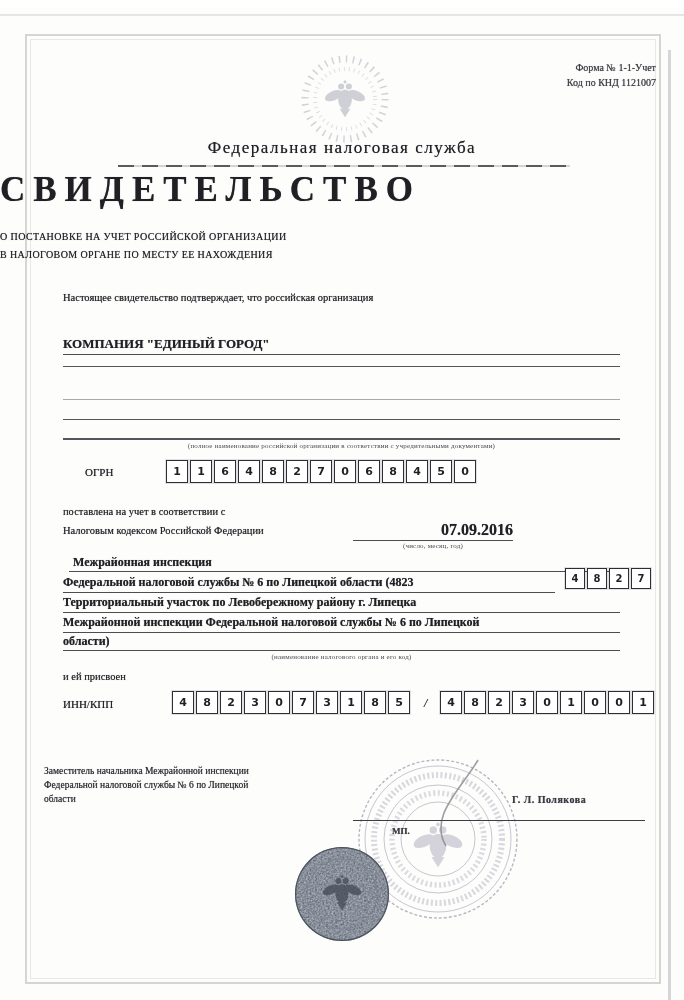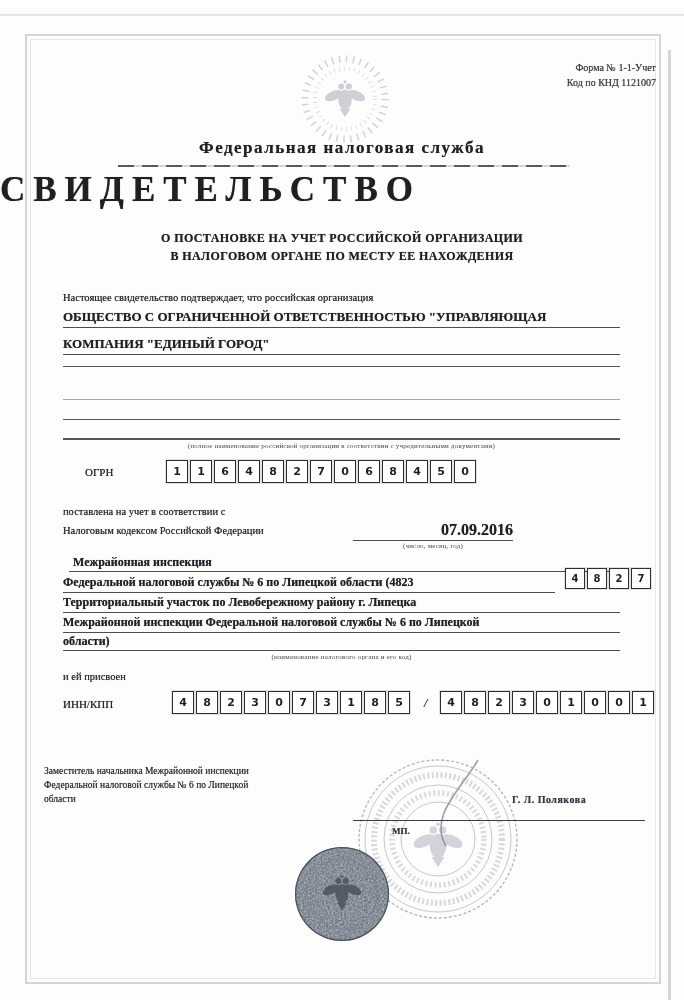--- a/index.html
+++ b/index.html
@@ -8,25 +8,25 @@
   .abs{position:absolute;}
   .fuzz{text-shadow:0 0 .7px rgba(25,25,35,.65);}
   
   .scan-top{left:0;top:6px;width:684px;height:2px;background:#d2d2d4;opacity:.55;}
   .scan-right{left:668px;top:42px;width:3px;height:958px;background:#b6b6ba;opacity:.55;}
   
   .frame{left:25px;top:26px;width:632px;height:946px;border:2px solid #d3d7d2;}
   .frame::before{content:"";position:absolute;inset:3px;border:1px solid #e7e9e6;}
   
   .form-info{right:28px;top:52px;text-align:right;font-size:10px;line-height:15px;color:#3c3c44;}
-  .agency{left:0;top:130px;width:100%;text-align:center;font-weight:bold;font-size:17px;letter-spacing:1.5px;}
+  .agency{left:0;top:130px;width:100%;text-align:center;font-weight:normal;font-size:17px;letter-spacing:1.5px;}
   .rule{left:118px;top:157px;width:452px;height:2px;
         background:repeating-linear-gradient(90deg,#5a5a60 0 16px,rgba(90,90,96,.25) 16px 24px);}
   .doc-title{left:0;top:162px;width:100%;text-align:left;font-weight:bold;font-size:35px;letter-spacing:8px;}
-  .subtitle{left:0;width:100%;text-align:center;font-weight:bold;font-size:12px;letter-spacing:.4px;}
+  .subtitle{left:0;width:100%;font-weight:normal;font-size:10px;letter-spacing:.4px;}
   
   .small-label{font-size:10.5px;}
   .field-line{border-bottom:1px solid #4c4c52;}
   .org-line{left:63px;width:557px;height:21px;font-weight:bold;font-size:13px;line-height:21px;white-space:nowrap;}
   .blank-line{left:63px;width:557px;height:0;border-bottom:1px solid #55555b;}
   .caption{font-size:7px;color:#4a4a52;text-align:center;letter-spacing:.2px;}
   .cells{display:flex;gap:2px;}
   .cell{width:20px;height:21px;border:1.6px solid #2d2d34;background:#fff;display:flex;align-items:center;
         justify-content:center;font:bold 11px "DejaVu Sans",sans-serif;box-shadow:0 0 0 1px rgba(60,60,75,.14);}
   .cells.sm .cell{width:18px;height:19px;font-size:10px;}
@@ -80,21 +80,20 @@
     <use href="#eagle-sym" x="23" y="22" width="46" height="46" fill="#6e7488" opacity=".85"></use>
   </svg>
 
   <div class="abs agency fuzz">Федеральная налоговая служба</div>
   <div class="abs rule"></div>
   <div class="abs doc-title fuzz">СВИДЕТЕЛЬСТВО</div>
   <div class="abs subtitle fuzz" style="top:223px">О ПОСТАНОВКЕ НА УЧЕТ РОССИЙСКОЙ ОРГАНИЗАЦИИ</div>
   <div class="abs small-label fuzz" style="left:63px;top:284px">Настоящее свидетельство подтверждает, что российская организация</div>
 
   <div class="abs subtitle fuzz" style="top:241px">В НАЛОГОВОМ ОРГАНЕ  ПО МЕСТУ ЕЕ НАХОЖДЕНИЯ</div>
-  <div class="abs org-line field-line fuzz" style="top:298px">ОБЩЕСТВО С ОГРАНИЧЕННОЙ ОТВЕТСТВЕННОСТЬЮ "УПРАВЛЯЮЩАЯ</div>
   <div class="abs org-line field-line fuzz" style="top:325px">КОМПАНИЯ "ЕДИНЫЙ ГОРОД"</div>
   <div class="abs blank-line" style="top:358px"></div>
   <div class="abs blank-line" style="top:391px;border-color:#a9a9ae"></div>
   <div class="abs blank-line" style="top:411px"></div>
   <div class="abs blank-line" style="top:430px;border-width:2px"></div>
   <div class="abs caption" style="left:63px;top:434px;width:557px">(полное наименование российской организации в соответствии с учредительными документами)</div>
 
   <div class="abs small-label fuzz" style="left:85px;top:458px;font-size:11px">ОГРН</div>
   <div class="abs cells" style="left:166px;top:452px">
       <span class="cell">1</span>

